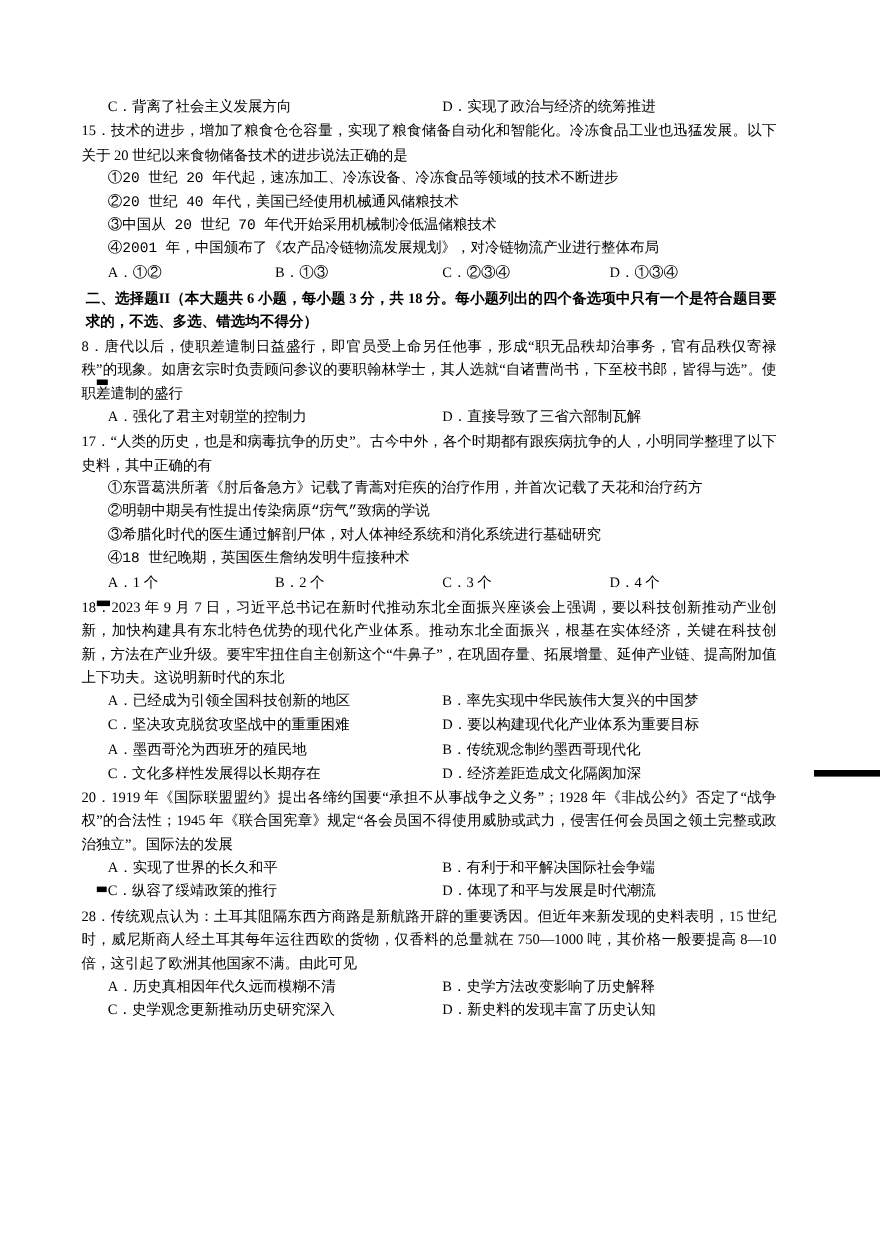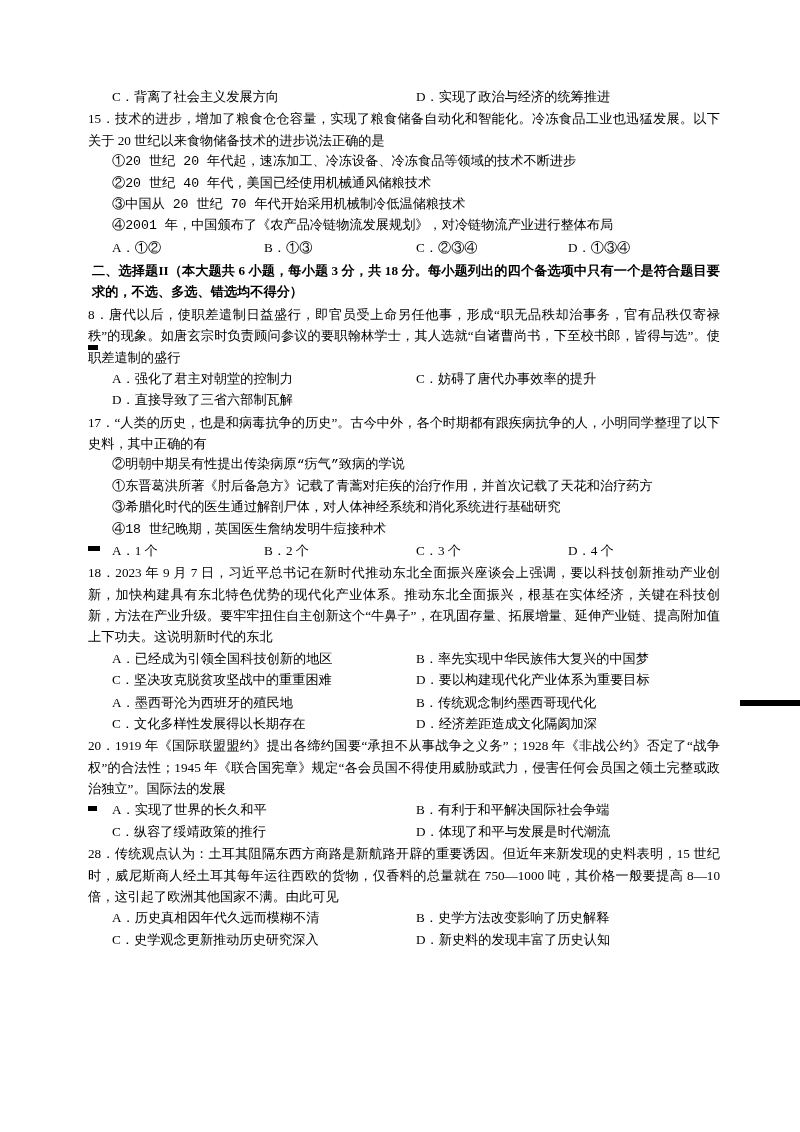--- a/index.html
+++ b/index.html
@@ -18,21 +18,21 @@
   .page {
     position: absolute;
     left: 0; top: 0;
     width: 800px;
     height: 1132px;
     padding: 0;
     box-sizing: border-box;
   }
   .content {
     position: absolute;
-    left: 88px;
+    left: 74px;
     top: 86px;
     width: 632px;
     font-size: 13.2px;
     line-height: 1.62;
     text-align: justify;
   }
   .q {
     margin: 0 0 1px 0;
   }
   .stem {
@@ -109,29 +109,28 @@
         <div class="opt">D．①③④</div>
       </div>
     </div>
 
     <div class="section-head">二、选择题II（本大题共 6 小题，每小题 3 分，共 18 分。每小题列出的四个备选项中只有一个是符合题目要求的，不选、多选、错选均不得分）</div>
 
     <div class="q">
       <div class="stem">8．唐代以后，使职差遣制日益盛行，即官员受上命另任他事，形成“职无品秩却治事务，官有品秩仅寄禄秩”的现象。如唐玄宗时负责顾问参议的要职翰林学士，其人选就“自诸曹尚书，下至校书郎，皆得与选”。使职差遣制的盛行</div>
       <div class="opts two">
         <div class="opt">A．强化了君主对朝堂的控制力</div>
-        <div class="opt">C．妨碍了唐代办事效率的提升</div>
         <div class="opt">D．直接导致了三省六部制瓦解</div>
       </div>
     </div>
 
     <div class="q">
       <div class="stem">17．“人类的历史，也是和病毒抗争的历史”。古今中外，各个时期都有跟疾病抗争的人，小明同学整理了以下史料，其中正确的有</div>
+      <div class="sub">①东晋葛洪所著《肘后备急方》记载了青蒿对疟疾的治疗作用，并首次记载了天花和治疗药方</div>
       <div class="sub">②明朝中期吴有性提出传染病原“疠气”致病的学说</div>
-      <div class="sub">①东晋葛洪所著《肘后备急方》记载了青蒿对疟疾的治疗作用，并首次记载了天花和治疗药方</div>
       <div class="sub">③希腊化时代的医生通过解剖尸体，对人体神经系统和消化系统进行基础研究</div>
       <div class="sub">④18 世纪晚期，英国医生詹纳发明牛痘接种术</div>
       <div class="opts four">
         <div class="opt">A．1 个</div>
         <div class="opt">B．2 个</div>
         <div class="opt">C．3 个</div>
         <div class="opt">D．4 个</div>
       </div>
     </div>
 

